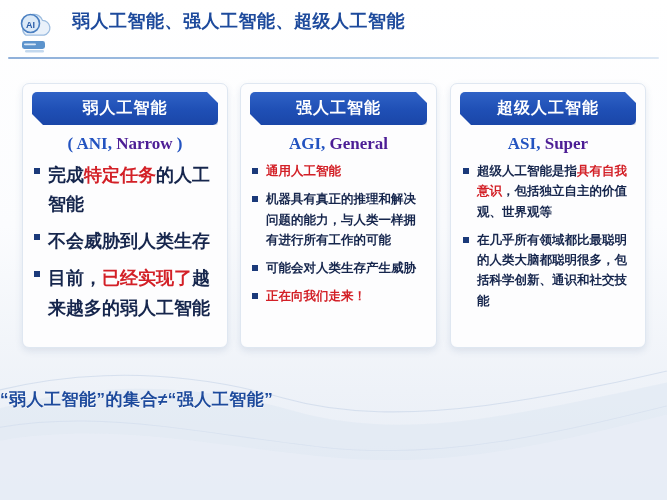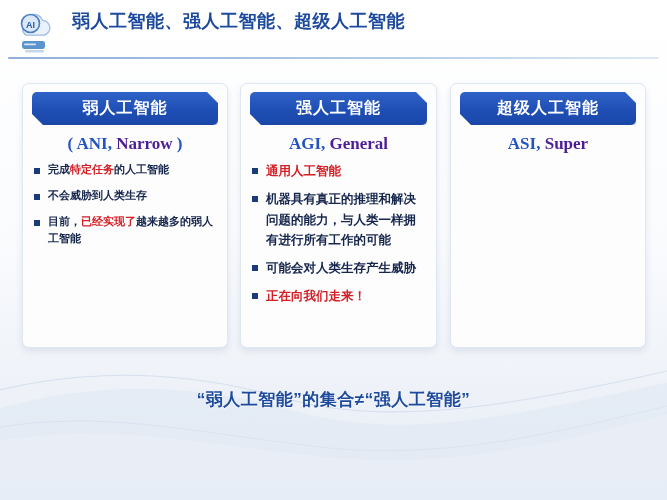--- a/index.html
+++ b/index.html
@@ -129,21 +129,21 @@
     position: absolute;
     left: 10px;
     right: 8px;
     top: 77px;
   }
   .card-3 .bullets { left: 11px; right: 6px; }
   .bullet {
     position: relative;
     padding-left: 15px;
     margin-bottom: 8px;
-    font-size: 11px;
+    font-size: 18px;
     line-height: 1.62;
     font-weight: bold;
     color: #16264d;
   }
   .card-2 .bullet, .card-3 .bullet { font-size: 12.5px; }
   .bullet::before {
     content: "";
     position: absolute;
     left: 1px;
     top: 7px;
@@ -152,21 +152,20 @@
     background: #1b3a7a;
   }
   .bullet .r { color: #d32027; }
 
   
   .footer-note {
     position: absolute;
     left: 0;
     right: 0;
     top: 388px;
-    text-align: center;
     font-size: 17px;
     font-weight: bold;
     color: #1d4a9c;
     letter-spacing: 0.5px;
     text-shadow: 0 1px 0 rgba(255,255,255,0.7);
   }
 </style>
 </head>
 <body>
 
@@ -218,19 +217,23 @@
           <div class="bullet"><span class="r">通用人工智能</span></div>
           <div class="bullet"><span>机器具有真正的推理和解决问题的能力，与人类一样拥有进行所有工作的可能</span></div>
           <div class="bullet"><span>可能会对人类生存产生威胁</span></div>
           <div class="bullet"><span class="r">正在向我们走来！</span></div>
         </div>
     </div>
 
     <div class="card card-3">
       <div class="card-head">超级人工智能</div>
       <div class="card-sub"><span>ASI</span><span>, </span><span class="hl">Super</span></div>
+      <div class="bullets">
+          <div class="bullet"><span>超级人工智能是指</span><span class="r">具有自我意识</span><span>，包括独立自主的价值观、世界观等</span></div>
+          <div class="bullet"><span>在几乎所有领域都比最聪明的人类大脑都聪明很多，包括科学创新、通识和社交技能</span></div>
+        </div>
     </div>
 
   </div>
 
   <div class="footer-note">“弱人工智能”的集合≠“强人工智能”</div>
 
 </div>
 
 </body></html>

